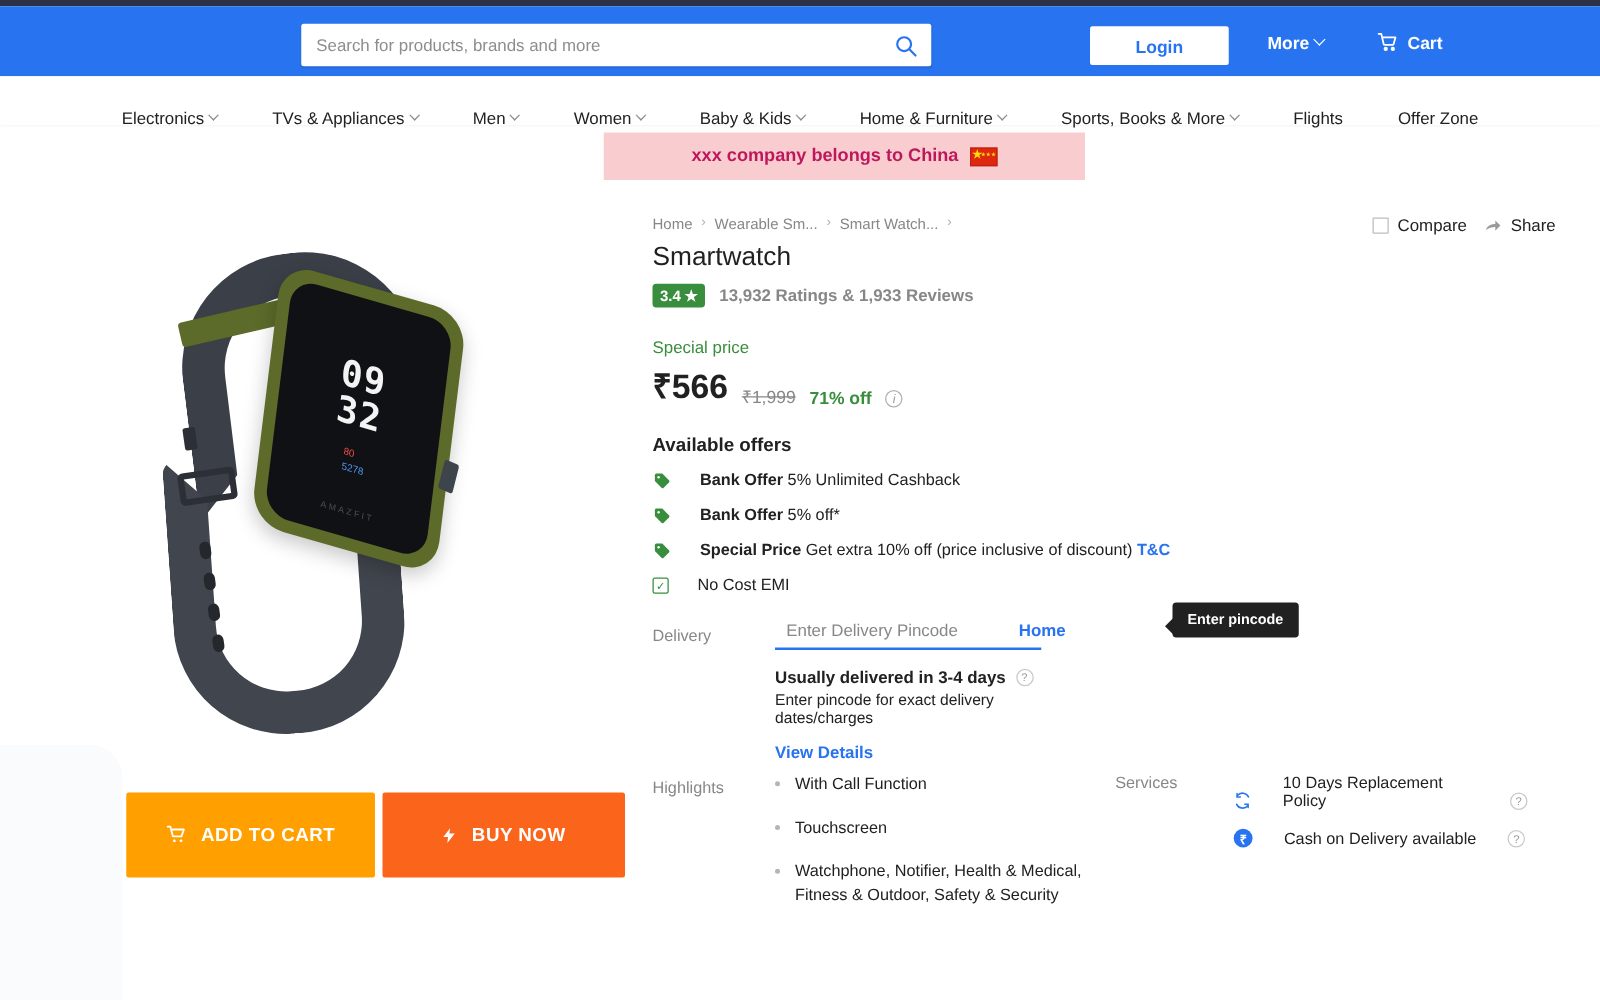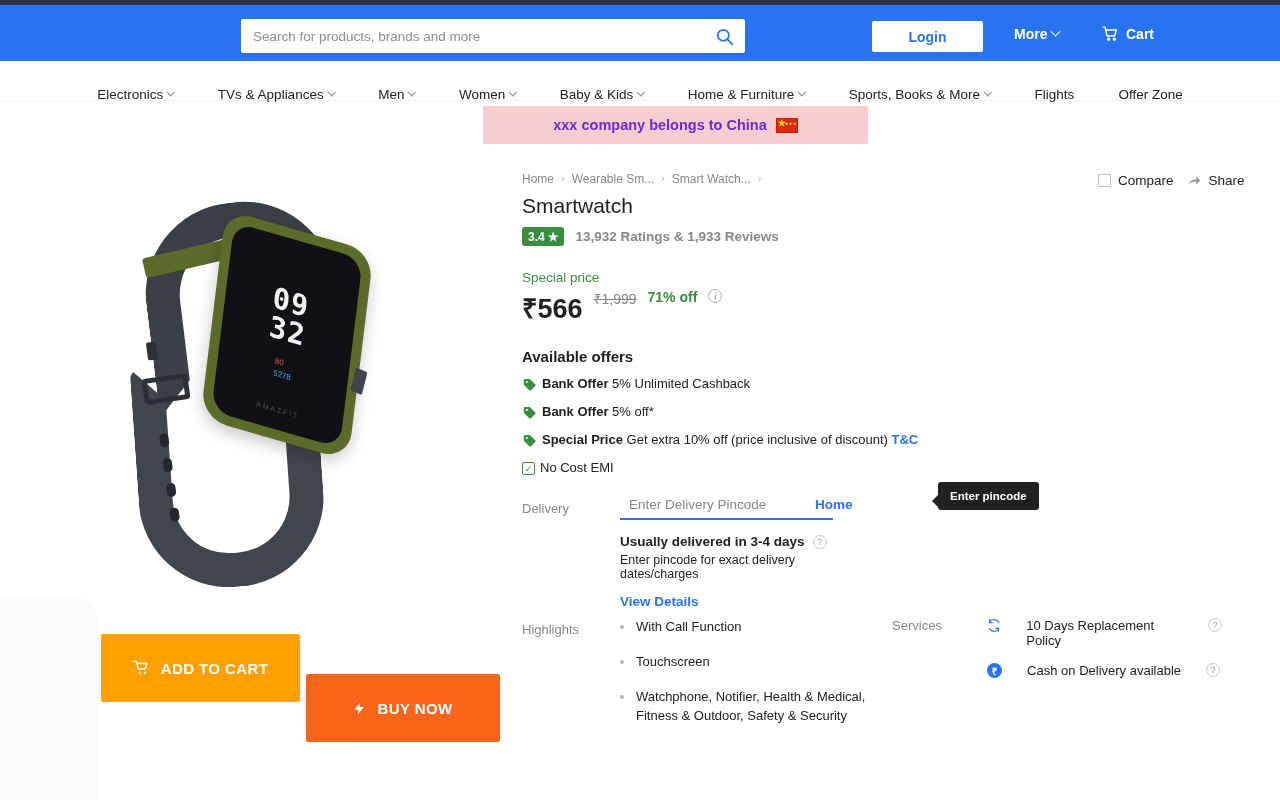--- a/index.html
+++ b/index.html
@@ -73,21 +73,21 @@
     font-size: 13.5px; color: #212121; font-weight: 500;
     padding: 0 22px; cursor: pointer; white-space: nowrap; margin-top: 28px;
   }
   .nav-item .chev { width: 5.5px; height: 5.5px; border-width: 1.3px; color:#8a8a8a; }
 
   
   .china-banner {
     position: absolute; top: 106px; left: 483px;
     width: 385px; height: 38px; background: #f9cdd0;
     display: flex; align-items: center; justify-content: center; gap: 9px;
-    font-size: 14.5px; font-weight: bold; color: #6d28d9;
+    font-size: 14.5px; font-weight: bold; color: #be185d;
   }
   .flag-cn {
     width: 22px; height: 15px; background: #de2910; position: relative;
     display: inline-block; border: 1px solid #c42010;
   }
   .flag-cn::before {
     content: "★"; position: absolute; left: 1px; top: -3px;
     color: #ffde00; font-size: 9px; line-height: 15px;
   }
   .flag-cn::after {
@@ -171,49 +171,49 @@
 
   
   .actions { position: absolute; top: 634px; left: 101px; display: flex; gap: 6px; }
   .btn-action {
     height: 68px; border: none; color: #fff; font-size: 15px; font-weight: bold;
     letter-spacing: 0.4px; display: flex; align-items: center; justify-content: center;
     gap: 11px; cursor: pointer; font-family: "Liberation Sans", sans-serif;
     border-radius: 2px;
   }
   .btn-cart { width: 199px; background: #ff9f00; }
-  .btn-buy  { width: 194px; background: #fb641b; margin-top: 40px; }
+  .btn-buy  { width: 194px; background: #fb641b; }
 
   
   .detail { position: absolute; top: 172px; left: 522px; width: 600px; }
   .breadcrumb {
     display: flex; align-items: flex-start; gap: 7px;
     font-size: 12px; color: #878787; margin-bottom: 8px;
   }
   .breadcrumb span.crumb { cursor: pointer; }
   .breadcrumb span.sep { color: #b0b0b0; font-size: 11px; }
   .title { font-size: 21px; font-weight: 400; color: #212121; margin-bottom: 9px; }
   .rating-row { display: flex; align-items: center; gap: 11px; margin-bottom: 24px; }
   .rating-badge {
     background: #388e3c; color: #fff; font-size: 12px; font-weight: bold;
     padding: 2.5px 6px; border-radius: 3px; display: flex; gap: 3px;
   }
   .reviews { font-size: 13.5px; color: #878787; font-weight: 600; }
   .sp-label { color: #388e3c; font-size: 13.5px; margin-bottom: 4px; }
-  .price-row { display: flex; align-items: flex-start; gap: 11px; margin-bottom: 22px; }
+  .price-row { display: flex; align-items: flex-end; gap: 11px; margin-bottom: 22px; }
   .price-now { font-size: 27px; font-weight: bold; color: #212121; }
   .price-old { font-size: 14px; color: #878787; text-decoration: line-through; }
   .price-off { font-size: 14px; color: #388e3c; font-weight: bold; }
   .info-i {
     width: 14px; height: 14px; border: 1px solid #b0b0b0; border-radius: 50%;
     color: #9a9a9a; font-size: 10px; display: inline-flex; align-items: center;
     justify-content: center; font-style: italic; cursor: pointer;
   }
   .offers-title { font-size: 15px; font-weight: 600; color: #212121; margin-bottom: 11px; }
-  .offer { display: flex; align-items: flex-start; gap: 5px; margin-bottom: 12px; font-size: 13px; color: #212121; }
+  .offer { display: flex; align-items: flex-start; gap: 23px; margin-bottom: 12px; font-size: 13px; color: #212121; }
   .offer b { font-weight: bold; }
   .tnc { color: #2874f0; font-weight: 600; cursor: pointer; }
   .tag-icon { flex: 0 0 auto; margin-top: 1px; }
   .emi-icon {
     width: 13px; height: 13px; border: 1.6px solid #388e3c; border-radius: 2px;
     display: inline-flex; align-items: center; justify-content: center;
     color: #388e3c; font-size: 9px; flex: 0 0 auto; margin-top: 2px;
   }
 
   
@@ -261,21 +261,21 @@
   .hl-list li {
     position: relative; padding-left: 16px; font-size: 13px; color: #212121;
     margin-bottom: 16px; line-height: 1.45; max-width: 260px;
   }
   .hl-list li::before {
     content: ""; position: absolute; left: 0; top: 7px;
     width: 4px; height: 4px; border-radius: 50%; background: #b5b5b5;
   }
   .svc-col { margin-left: 20px; display: flex; }
   .svc-label { width: 95px; flex: 0 0 95px; font-size: 13px; color: #878787; }
-  .svc-item { display: flex; align-items: flex-start; gap: 25px; margin-bottom: 15px; font-size: 13px; color: #212121; }
+  .svc-item { display: flex; align-items: flex-end; gap: 25px; margin-bottom: 15px; font-size: 13px; color: #212121; }
   .svc-cod {
     width: 15px; height: 15px; border-radius: 50%; background: #2874f0; color: #fff;
     font-size: 10px; font-weight: bold; display: inline-flex; align-items: center;
     justify-content: center; flex: 0 0 auto;
   }
 
   
   .card-edge {
     position: absolute; left: 0; top: 596px; width: 98px; height: 204px;
     background: #fafbfd; border-top-right-radius: 26px;

